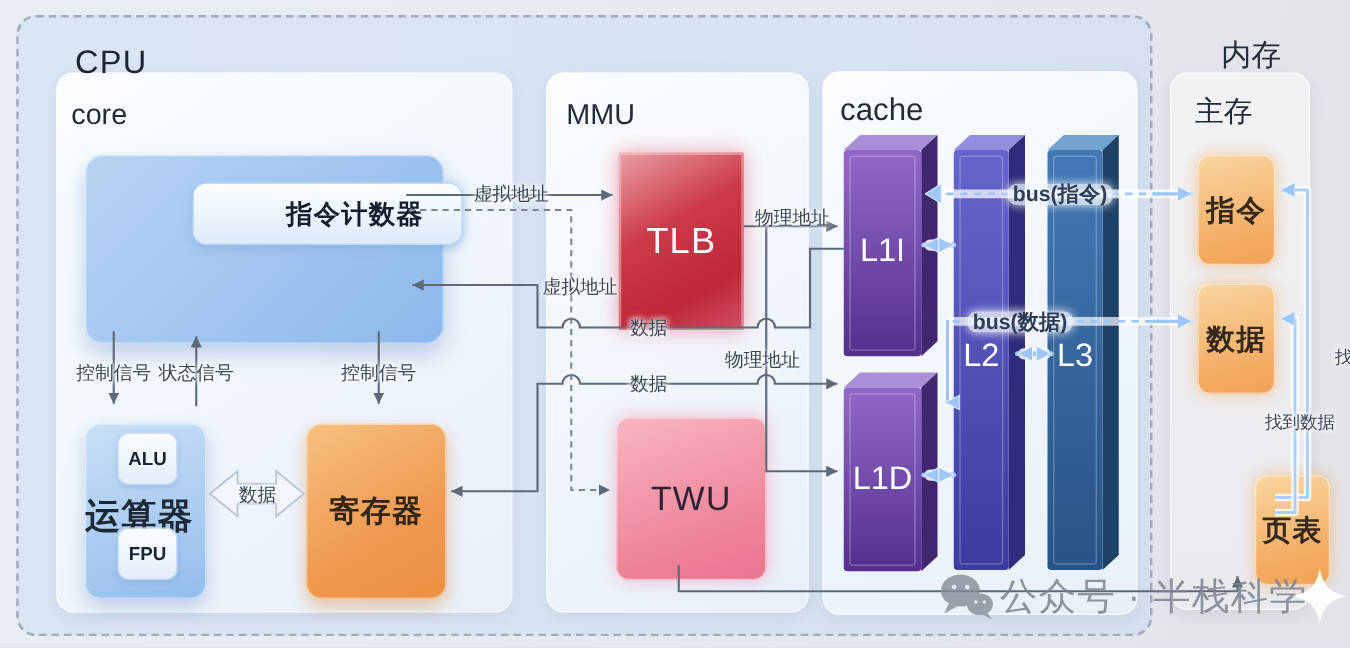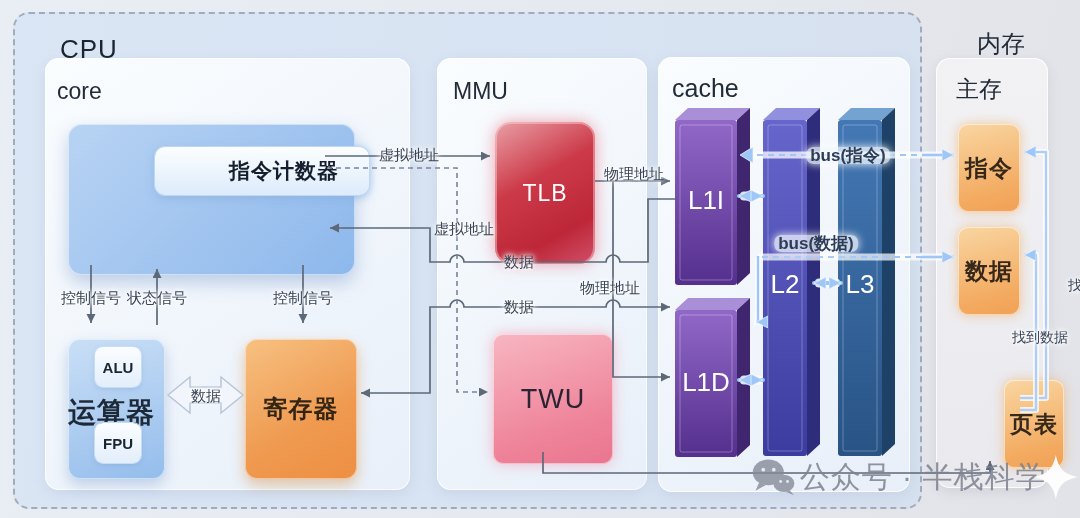--- a/index.html
+++ b/index.html
@@ -36,25 +36,25 @@
     background:linear-gradient(180deg,#fbfdff,#e2eefb);
     box-shadow:0 0 0 1px #c8dcf4,0 2px 5px rgba(110,150,205,.35);
     color:#1a2533;font-size:15px;font-weight:600;}
   #alu-unit-label{left:68px;top:382px;width:97px;text-align:left;color:#1d2936;
     font-size:28px;font-weight:600;letter-spacing:1px;}
   #register-file-box{left:245px;top:327px;width:112px;height:140px;border-radius:12px;
     display:flex;align-items:center;justify-content:center;
     background:linear-gradient(150deg,#f7c182 0%,#ef9a50 60%,#ed8f43 100%);
     box-shadow:0 6px 14px rgba(215,140,60,.45),inset 0 0 0 1px rgba(255,255,255,.45);
     color:#332414;font-size:24px;font-weight:600;letter-spacing:1px;}
-  #tlb-box{left:495px;top:110px;width:100px;height:142px;border-radius:16px;
+  #tlb-box{left:495px;top:110px;width:100px;height:142px;border-radius:1px;
     display:flex;align-items:center;justify-content:center;
     background:linear-gradient(150deg,#e9a0a6 0%,#cc3a49 40%,#bd2738 75%,#d2506a 100%);
     box-shadow:0 0 16px rgba(230,95,115,.55),inset 0 0 0 2px rgba(255,215,220,.45);
-    color:#ffffff;font-size:23px;font-weight:500;letter-spacing:1px;}
+    color:#ffffff;font-size:29px;font-weight:500;letter-spacing:1px;}
   #twu-box{left:493px;top:322px;width:120px;height:130px;border-radius:10px;
     display:flex;align-items:center;justify-content:center;
     background:linear-gradient(160deg,#f8b6c2 0%,#ee8399 70%,#ea7590 100%);
     box-shadow:0 0 14px rgba(238,140,165,.55),inset 0 0 0 1px rgba(255,255,255,.5);
     color:#2c2433;font-size:27px;font-weight:500;letter-spacing:1px;}
   .membox{border-radius:10px;display:flex;align-items:center;justify-content:center;
     background:linear-gradient(165deg,#f9d6a2 0%,#f3ab61 75%,#f1a155 100%);
     box-shadow:0 0 12px rgba(240,170,95,.6),inset 0 0 0 1px rgba(255,255,255,.55);
     color:#36281a;font-size:23px;font-weight:600;letter-spacing:1px;}
   
@@ -211,21 +211,21 @@
   <span class="ell z5" style="left:434px;top:220px;">虚拟地址</span>
   <span class="el z5" style="left:634px;top:165px;">物理地址</span>
   <span class="el z5" style="left:610px;top:279px;">物理地址</span>
   <span class="el z5" style="left:519px;top:253px;">数据</span>
   <span class="el z5" style="left:519px;top:298px;">数据</span>
   <span class="el z5" style="left:91px;top:289px;">控制信号</span>
   <span class="el z5" style="left:157px;top:289px;">状态信号</span>
   <span class="el z5" style="left:303px;top:289px;">控制信号</span>
   <span class="el z5" style="left:206px;top:387px;">数据</span>
   <span class="busl z5" style="left:848px;top:147px;">bus(指令)</span>
-  <span class="busl z5" style="left:816px;top:235px;">bus(数据)</span>
+  <span class="busl z5" style="left:816px;top:249px;">bus(数据)</span>
   <span class="el z5 sm" style="left:1096px;top:277px;">找到指令</span>
   <span class="el z5 sm" style="left:1040px;top:329px;">找到数据</span>
 
   <div class="abs" id="watermark">
     <svg width="50" height="44" viewBox="0 0 50 44" style="opacity:.8;">
       <g fill="#868c98">
         <ellipse cx="20" cy="17" rx="17" ry="14"></ellipse>
         <polygon points="10,28 6,37 17,31"></polygon>
         <ellipse cx="37" cy="29" rx="11.5" ry="9.5"></ellipse>
         <polygon points="43,36 48,42 39,38"></polygon>

